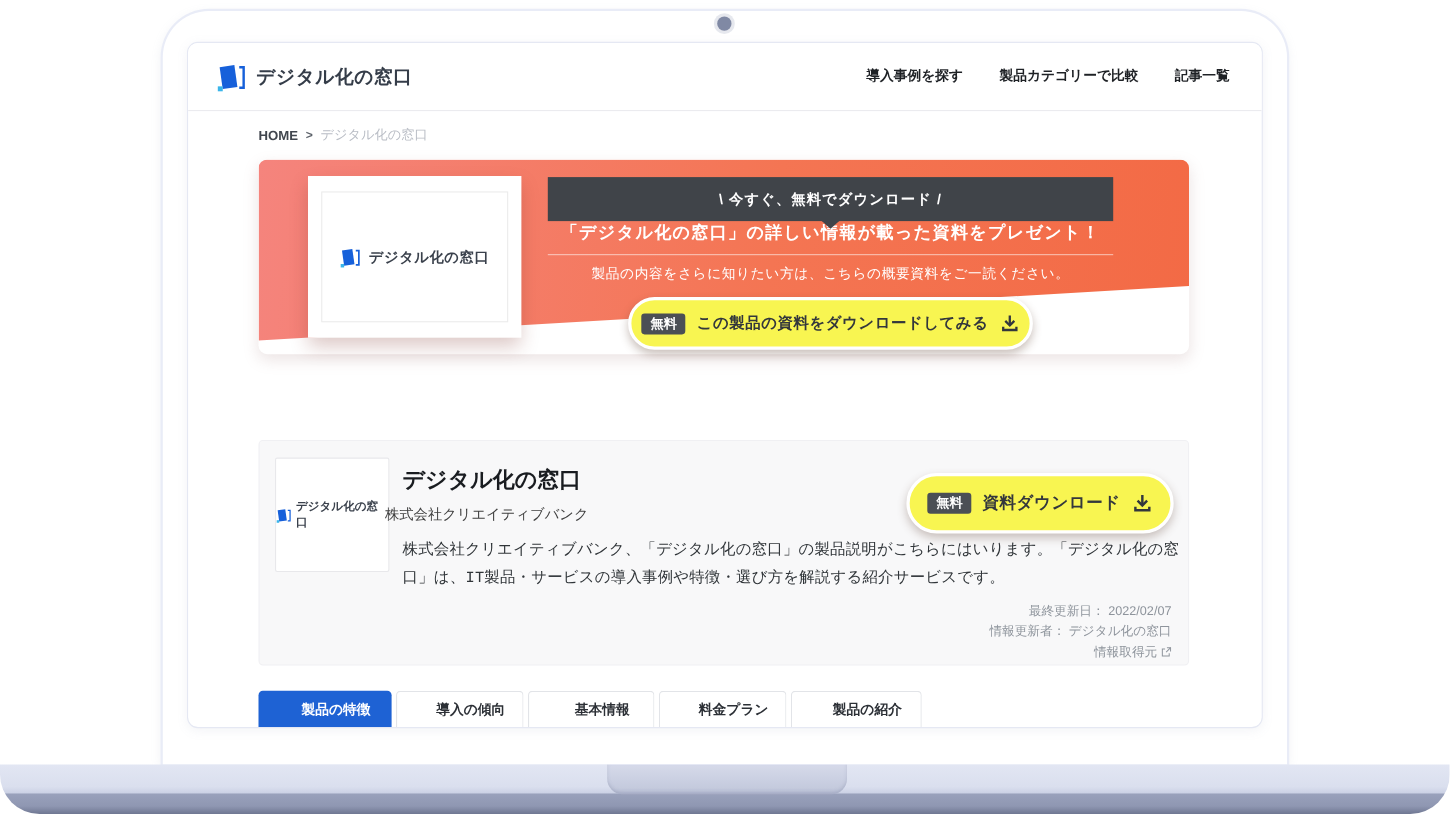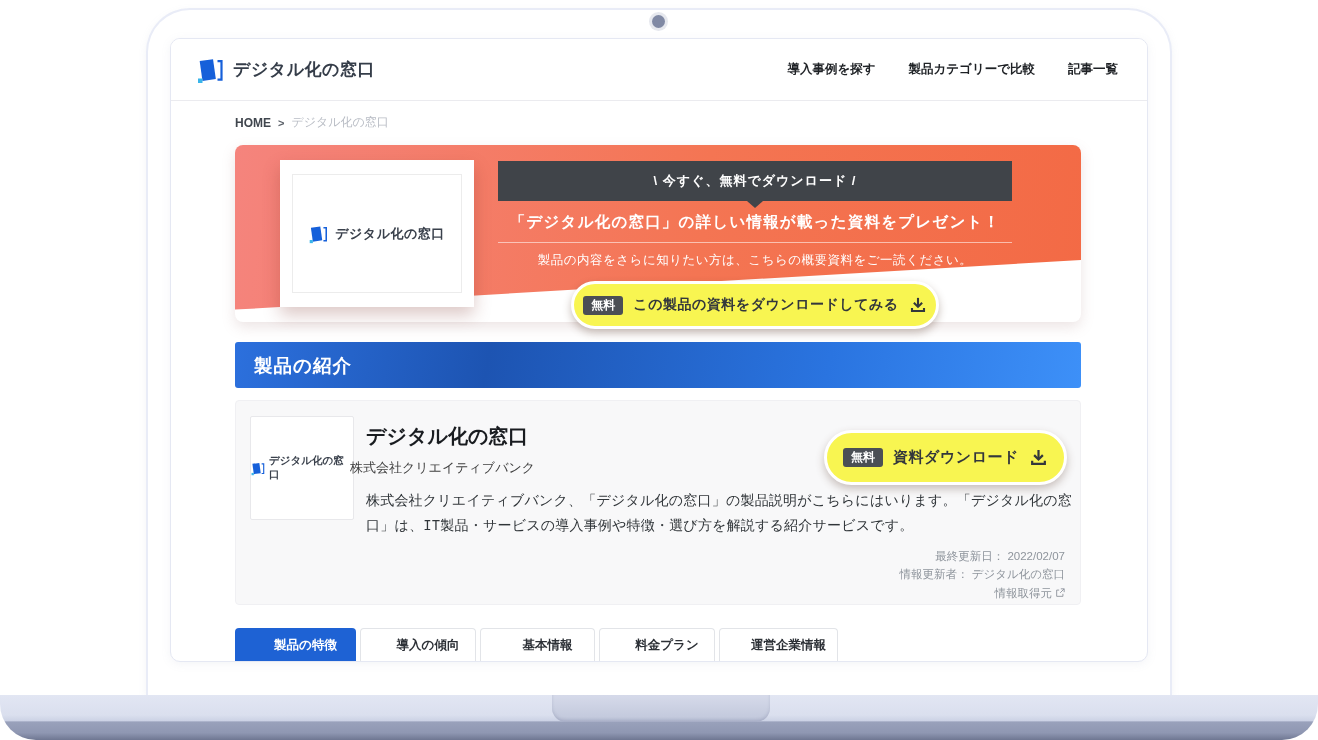--- a/index.html
+++ b/index.html
@@ -38,21 +38,21 @@
   .banner-img{position:absolute;left:45px;top:15px;width:194px;height:147px;background:#fff;
           box-shadow:0 8px 16px rgba(120,40,30,.25);}
   .banner-img-inner{position:absolute;left:12px;right:12px;top:14px;bottom:14px;border:1px solid #ececec;
           display:flex;align-items:center;justify-content:center;gap:7px;}
   .banner-img-text{font-size:13px;font-weight:bold;color:#3a414c;letter-spacing:.5px;}
   .banner-col{position:absolute;left:263px;top:16px;width:514px;display:flex;flex-direction:column;align-items:center;}
   .ribbon{position:relative;width:100%;height:40px;background:#404449;color:#fff;display:flex;align-items:center;
           justify-content:center;font-size:13px;font-weight:bold;letter-spacing:1px;}
   .ribbon::after{content:"";position:absolute;left:50%;bottom:-7px;margin-left:-8px;width:0;height:0;
           border:8px solid transparent;border-top:7px solid #404449;border-bottom:0;}
-  .headline{margin-top:11px;color:#fff;font-size:15.5px;font-weight:bold;letter-spacing:1.2px;white-space:nowrap;}
+  .headline{color:#fff;font-size:15.5px;font-weight:bold;letter-spacing:1.2px;white-space:nowrap;}
   .divider{margin-top:9px;width:100%;height:1px;background:rgba(255,255,255,.55);}
   .subtext{margin-top:9px;color:#fff;font-size:12.5px;letter-spacing:.5px;white-space:nowrap;}
   .cta{margin-top:12px;width:368px;height:48px;box-sizing:border-box;border:3px solid #ffffff;border-radius:26px;
        background:#f8f551;display:flex;align-items:center;justify-content:center;gap:10px;cursor:pointer;
        box-shadow:0 4px 9px rgba(90,60,45,.33);}
   .badge{background:#4b4f55;color:#fff;font-size:12px;font-weight:bold;padding:3px 8px 4px;border-radius:3px;line-height:1;}
   .cta-label{font-size:14px;font-weight:bold;color:#33373c;letter-spacing:.5px;}
   .dl-icon{color:#33373c;display:flex;}
   
   .section-bar{position:absolute;left:64px;top:303px;width:846px;height:46px;border-radius:3px;
@@ -147,23 +147,20 @@
               <svg width="18" height="18" viewBox="0 0 24 24">
                 <path d="M12 2.5v11" stroke="currentColor" stroke-width="2.8" fill="none"></path>
                 <path d="M6.5 9L12 14.5 17.5 9" stroke="currentColor" stroke-width="2.8" fill="none"></path>
                 <path d="M4 16v4h16v-4" stroke="currentColor" stroke-width="2.8" fill="none"></path>
               </svg>
             </span>
           </div>
         </div>
       </div>
 
-      <div class="section-bar">
-        <span class="section-title">製品の紹介</span>
-      </div>
 
       <div class="card">
         <div class="thumb">
           <span style="display:flex;">
             <svg width="14" height="15" viewBox="0 0 27 28">
               <g transform="rotate(-8 11 14)">
                   <rect x="4" y="4" width="13.5" height="20" fill="#1660da"></rect>
                 </g>
               <path d="M20.5 5.2 h4 v18.5 h-4" fill="none" stroke="#1660da" stroke-width="2.2"></path>
               <rect x="1" y="22.5" width="4.5" height="4.5" fill="#3ab5ea"></rect>
@@ -199,21 +196,21 @@
             </span>
           </div>
         </div>
       </div>
 
       <div class="tabs">
         <div class="tab active tw1">製品の特徴</div>
         <div class="tab inactive tw2">導入の傾向</div>
         <div class="tab inactive tw3">基本情報</div>
         <div class="tab inactive tw4">料金プラン</div>
-        <div class="tab inactive tw5">運営企業情報</div>
+        <div class="tab inactive tw5">製品の紹介</div>
       </div>
 
     </div>
   </div>
 
   <div class="base">
     <div class="notch"></div>
   </div>
 
 </div>

